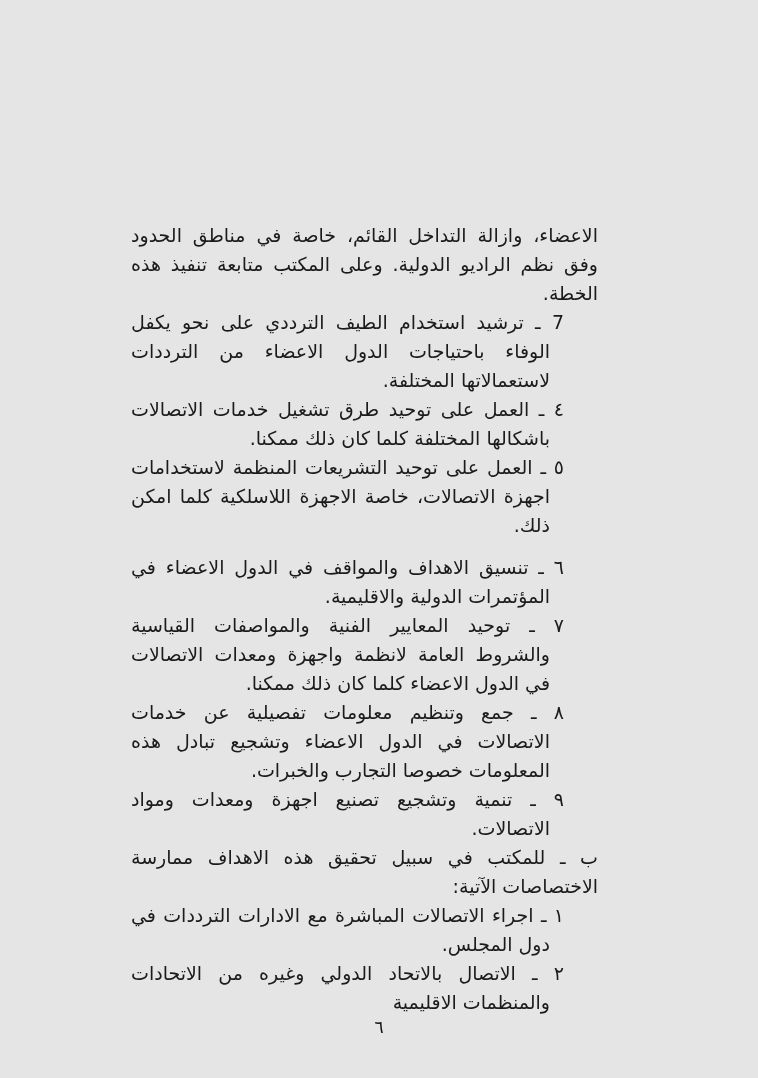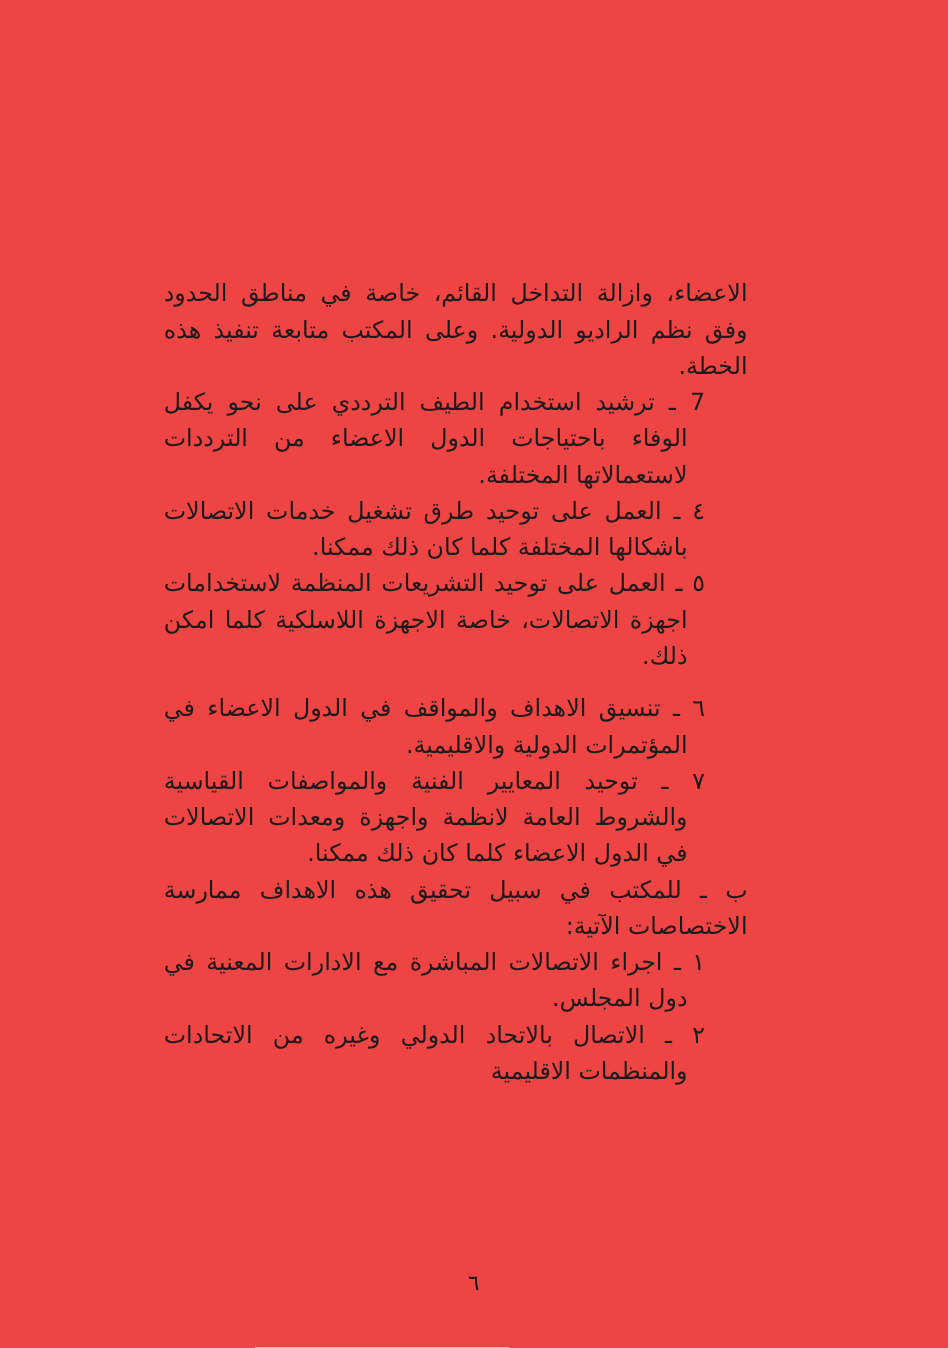--- a/index.html
+++ b/index.html
@@ -4,21 +4,21 @@
 <style>
   html, body {
     margin: 0;
     padding: 0;
     background: #ffffff;
   }
   .page {
     position: relative;
     width: 758px;
     height: 1078px;
-    background: #ef4444;
+    background: #e5e5e5;
     overflow: hidden;
     font-family: "DejaVu Sans", sans-serif;
     color: #1b1b1b;
   }
   .text-block {
     position: absolute;
     top: 221px;
     right: 160px;
     width: 467px;
     direction: rtl;
@@ -69,26 +69,28 @@
     <p class="par item"><span class="marker">7 ـ</span> <span>ترشيد استخدام الطيف الترددي على نحو يكفل الوفاء باحتياجات الدول الاعضاء من الترددات لاستعمالاتها المختلفة.</span></p>
 
     <p class="par item"><span class="marker">٤ ـ</span> <span>العمل على توحيد طرق تشغيل خدمات الاتصالات باشكالها المختلفة كلما كان ذلك ممكنا.</span></p>
 
     <p class="par item"><span class="marker">٥ ـ</span> <span>العمل على توحيد التشريعات المنظمة لاستخدامات اجهزة الاتصالات، خاصة الاجهزة اللاسلكية كلما امكن ذلك.</span></p>
 
     <p class="par item gap-before"><span class="marker">٦ ـ</span> <span>تنسيق الاهداف والمواقف في الدول الاعضاء في المؤتمرات الدولية والاقليمية.</span></p>
 
     <p class="par item"><span class="marker">٧ ـ</span> <span>توحيد المعايير الفنية والمواصفات القياسية والشروط العامة لانظمة واجهزة ومعدات الاتصالات في الدول الاعضاء كلما كان ذلك ممكنا.</span></p>
 
+    <p class="par item"><span class="marker">٨ ـ</span> <span>جمع وتنظيم معلومات تفصيلية عن خدمات الاتصالات في الدول الاعضاء وتشجيع تبادل هذه المعلومات خصوصا التجارب والخبرات.</span></p>
 
+    <p class="par item"><span class="marker">٩ ـ</span> <span>تنمية وتشجيع تصنيع اجهزة ومعدات ومواد الاتصالات.</span></p>
 
 
     <p class="par outer"><span class="marker">ب ـ</span> <span>للمكتب في سبيل تحقيق هذه الاهداف ممارسة الاختصاصات الآتية:</span></p>
 
-    <p class="par item"><span class="marker">١ ـ</span> <span>اجراء الاتصالات المباشرة مع الادارات المعنية في دول المجلس.</span></p>
+    <p class="par item"><span class="marker">١ ـ</span> <span>اجراء الاتصالات المباشرة مع الادارات الترددات في دول المجلس.</span></p>
 
     <p class="par item"><span class="marker">٢ ـ</span> <span>الاتصال بالاتحاد الدولي وغيره من الاتحادات والمنظمات الاقليمية</span></p>
 
   </div>
 
   <div class="page-number">٦</div>
 
 </div>
 
 </body></html>

